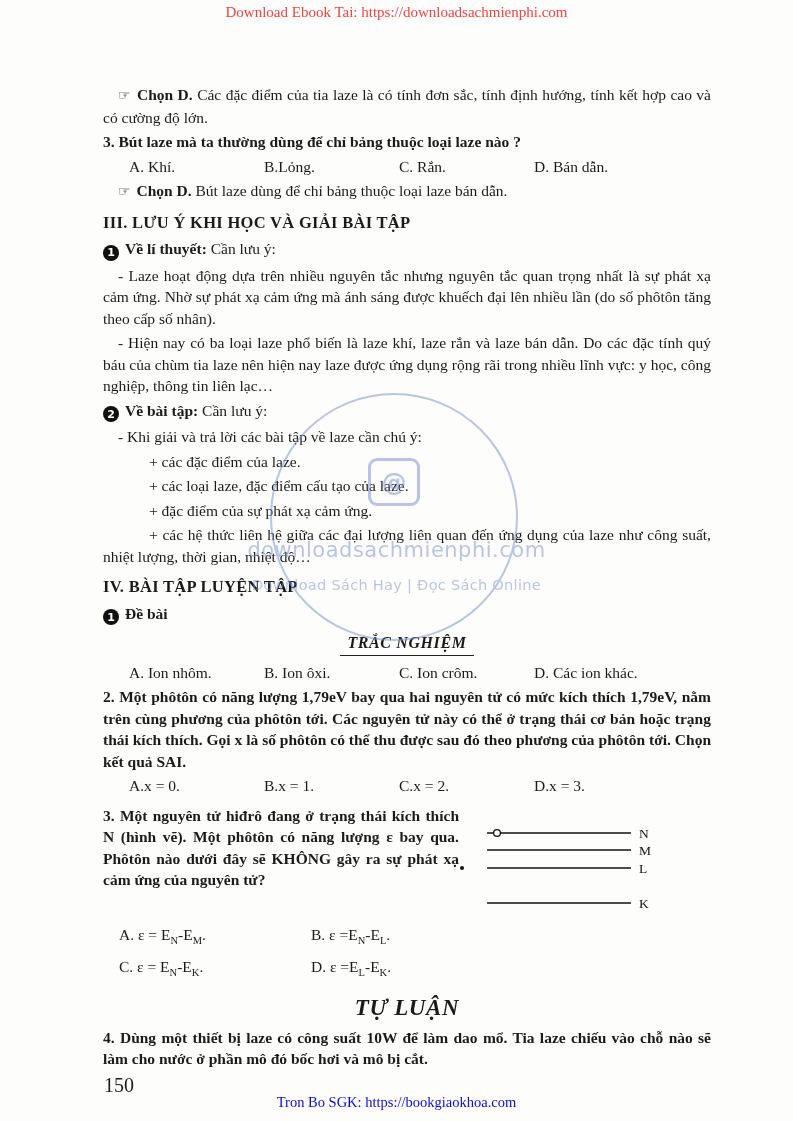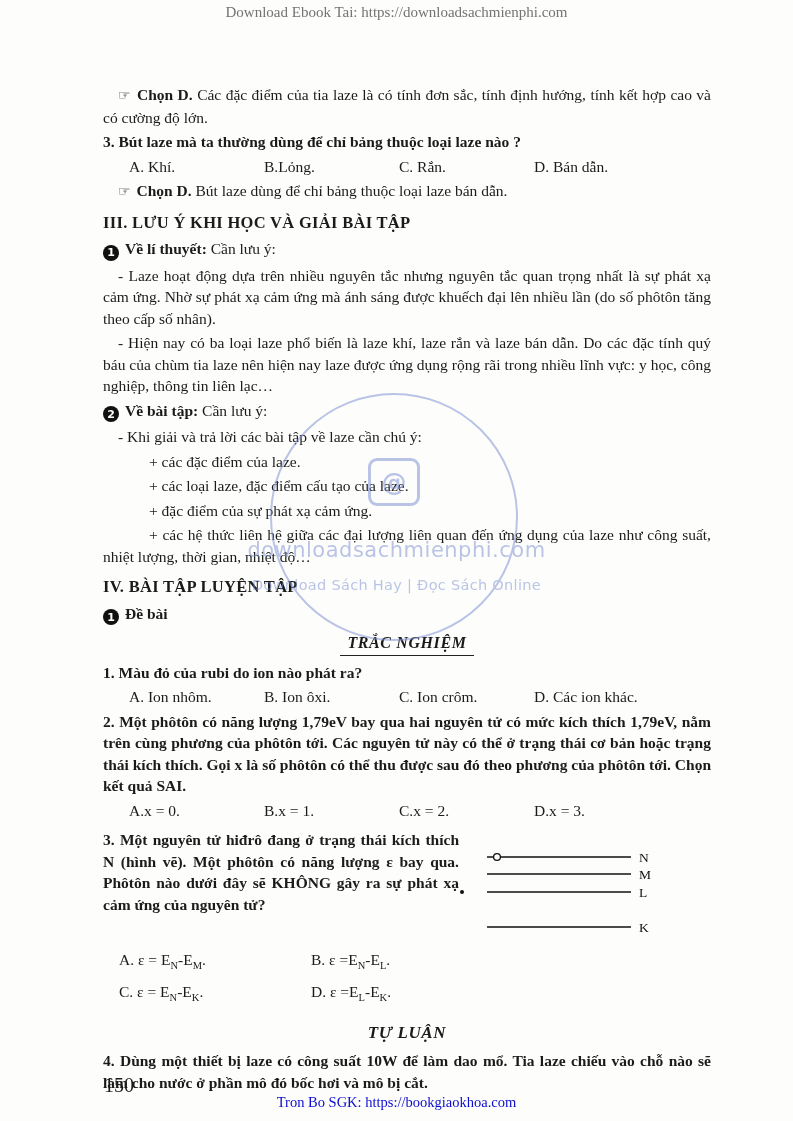--- a/index.html
+++ b/index.html
@@ -3,21 +3,21 @@
 <meta charset="utf-8">
 <style>
   html, body { margin:0; padding:0; }
   body {
     width:793px; height:1121px; position:relative; overflow:hidden;
     background:#fdfdfb; color:#1b1b1b;
     font-family:"Liberation Serif", "DejaVu Serif", serif;
   }
   .header-link {
     position:absolute; top:4px; left:0; width:793px; text-align:center;
-    font-size:15px; color:#737373; cursor:pointer;
+    font-size:15px; color:#ef4444; cursor:pointer;
   }
   .footer-link {
     position:absolute; top:1094px; left:0; width:793px; text-align:center;
     font-size:14.5px; color:#0d0dd0; cursor:pointer;
   }
   .page-number { position:absolute; left:104px; top:1026px; font-size:20px;margin-top:48px; }
 
   .content {
     position:absolute; left:103px; top:84px; width:608px;
     font-size:15.5px; line-height:21.5px; z-index:1;
@@ -42,21 +42,21 @@
   .opts4 .opt { width:135px; }
   .opts4 .opt:last-child { width:auto; }
   .bullet { margin-left:46px; }
   .bullet-wrap { text-indent:46px; }
   .center-head { text-align:center; margin:7px 0 6px 0; }
   .center-head .hd {
     display:inline-block; font-weight:bold; font-size:16px; letter-spacing:.6px;
     border-bottom:1.6px solid #222; padding:0 7px 1px 7px;font-style:italic;
   }
   .center-head.no-rule { margin:11px 0 6px 0; }
-  .center-head.no-rule .hd { border-bottom:none; font-size:17px;text-align:center; }
+  .center-head.no-rule .hd { border-bottom:none; font-size:23px;text-align:center; }
   .q3row { display:flex; margin-top:8px; }
   .q3text { width:356px; }
   .q3diagram { flex:1; padding-top:12px; }
   .ansrow { display:flex; margin-left:16px; line-height:26px; }
   .ansrow .ans { width:192px; }
   .ansrow .ans:last-child { width:auto; }
   sub { font-size:10.5px; }
 
   .watermark { position:absolute; left:0; top:0; width:793px; height:1121px;
     pointer-events:none; z-index:3; opacity:.52; }
@@ -117,21 +117,20 @@
     <p class="bullet">+ các loại laze, đặc điểm cấu tạo của laze.</p>
     <p class="bullet">+ đặc điểm của sự phát xạ cảm ứng.</p>
     <p class="just bullet-wrap">+ các hệ thức liên hệ giữa các đại lượng liên quan đến ứng dụng của laze như công suất, nhiệt lượng, thời gian, nhiệt độ…</p>
 
     <div class="h-section">IV. BÀI TẬP LUYỆN TẬP</div>
 
     <p class="item-line"><span class="badge">1</span><b>Đề bài</b></p>
 
     <div class="center-head"><span class="hd">TRẮC NGHIỆM</span></div>
 
-    <p class="boldq"><span>1.</span> <span>Màu đỏ của rubi do ion nào phát ra?</span></p>
 
     <div class="opts4">
       <span class="opt">A. Ion nhôm.</span>
       <span class="opt">B. Ion ôxi.</span>
       <span class="opt">C. Ion crôm.</span>
       <span class="opt">D. Các ion khác.</span>
     </div>
 
     <p class="just boldq"><span>2.</span> <span>Một phôtôn có năng lượng 1,79eV bay qua hai nguyên tử có mức kích thích 1,79eV, nằm trên cùng phương của phôtôn tới. Các nguyên tử này có thể ở trạng thái cơ bản hoặc trạng thái kích thích. Gọi x là số phôtôn có thể thu được sau đó theo phương của phôtôn tới. Chọn kết quả SAI.</span></p>
 

